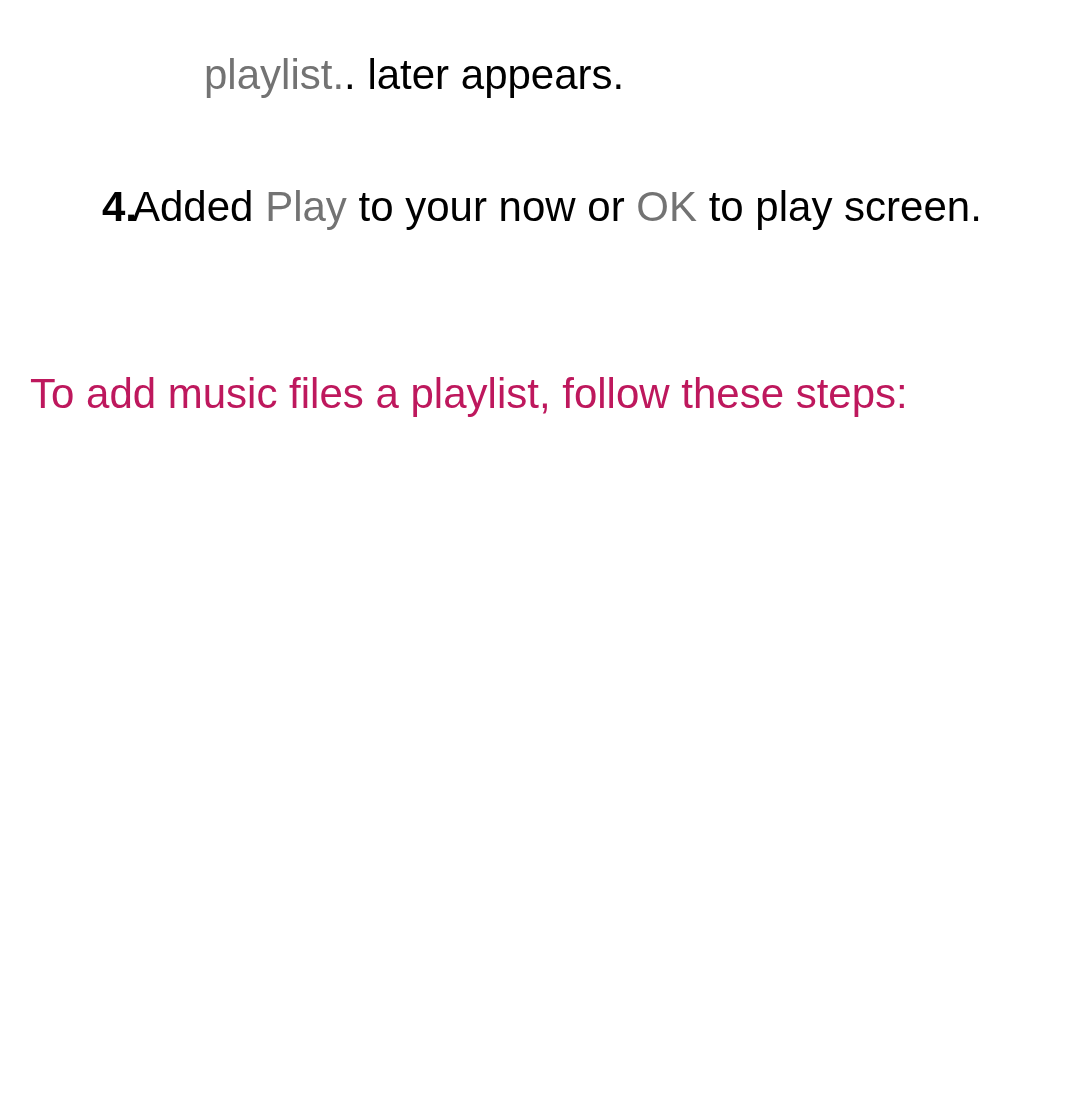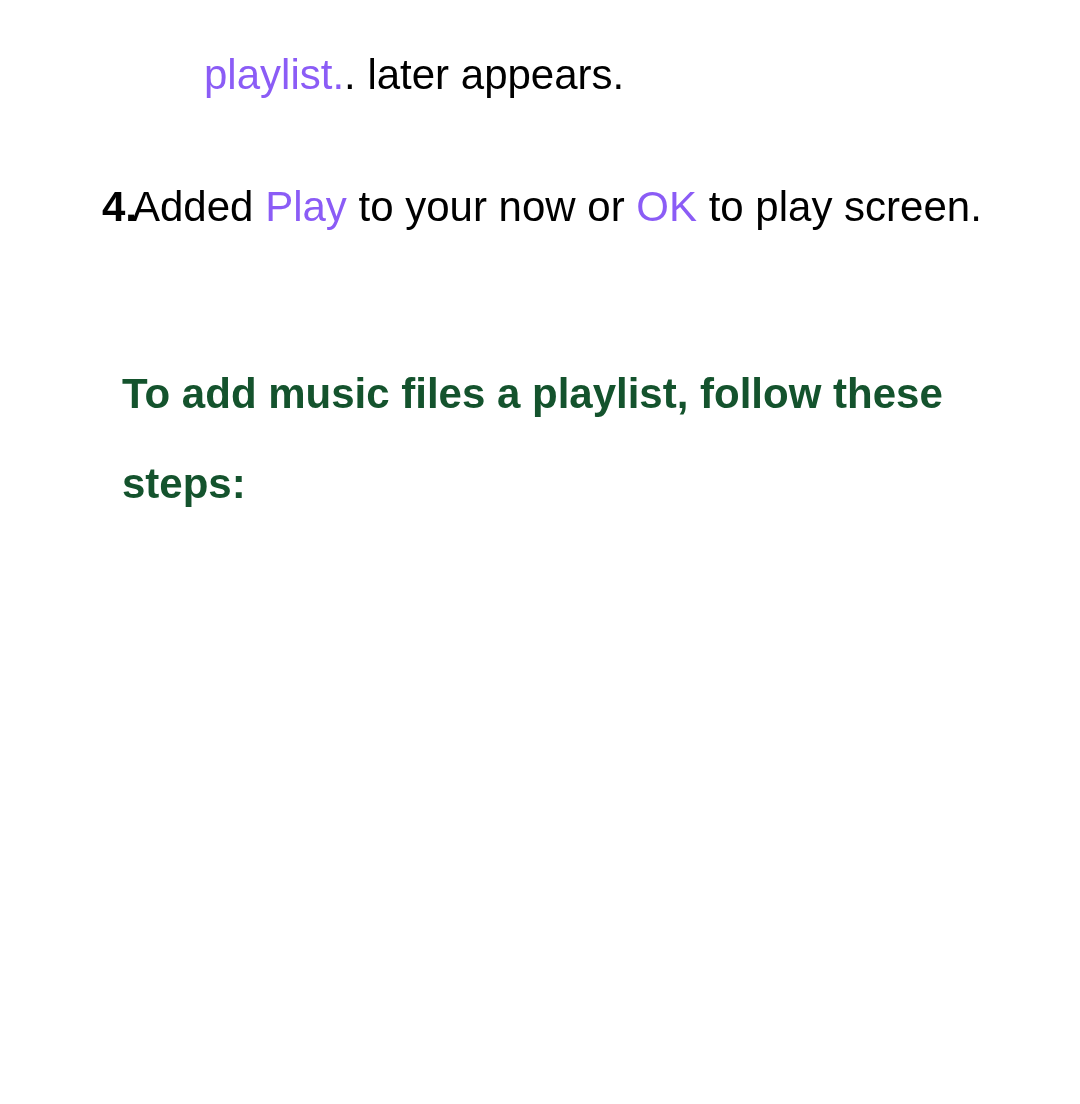--- a/index.html
+++ b/index.html
@@ -34,28 +34,26 @@
     }
     .step-body {
       flex: 1;
       padding-left: 20px;
     }
     .continuation {
       margin-left: 174px;
       margin-bottom: 42px;
     }
     .highlight {
-      color: #8b5cf6;
+      color: #737373;
     }
     .section-heading {
-      color: #14532d;
+      color: #be185d;
       margin-top: 96px;
-      margin-left: 92px;
       padding-right: 40px;
-      font-weight: bold;
     }
   </style>
 </head>
 <body>
 
 <div class="content">
 
   <div class="continuation">
     <span class="highlight">playlist.</span><span>. later appears.</span>
   </div>

